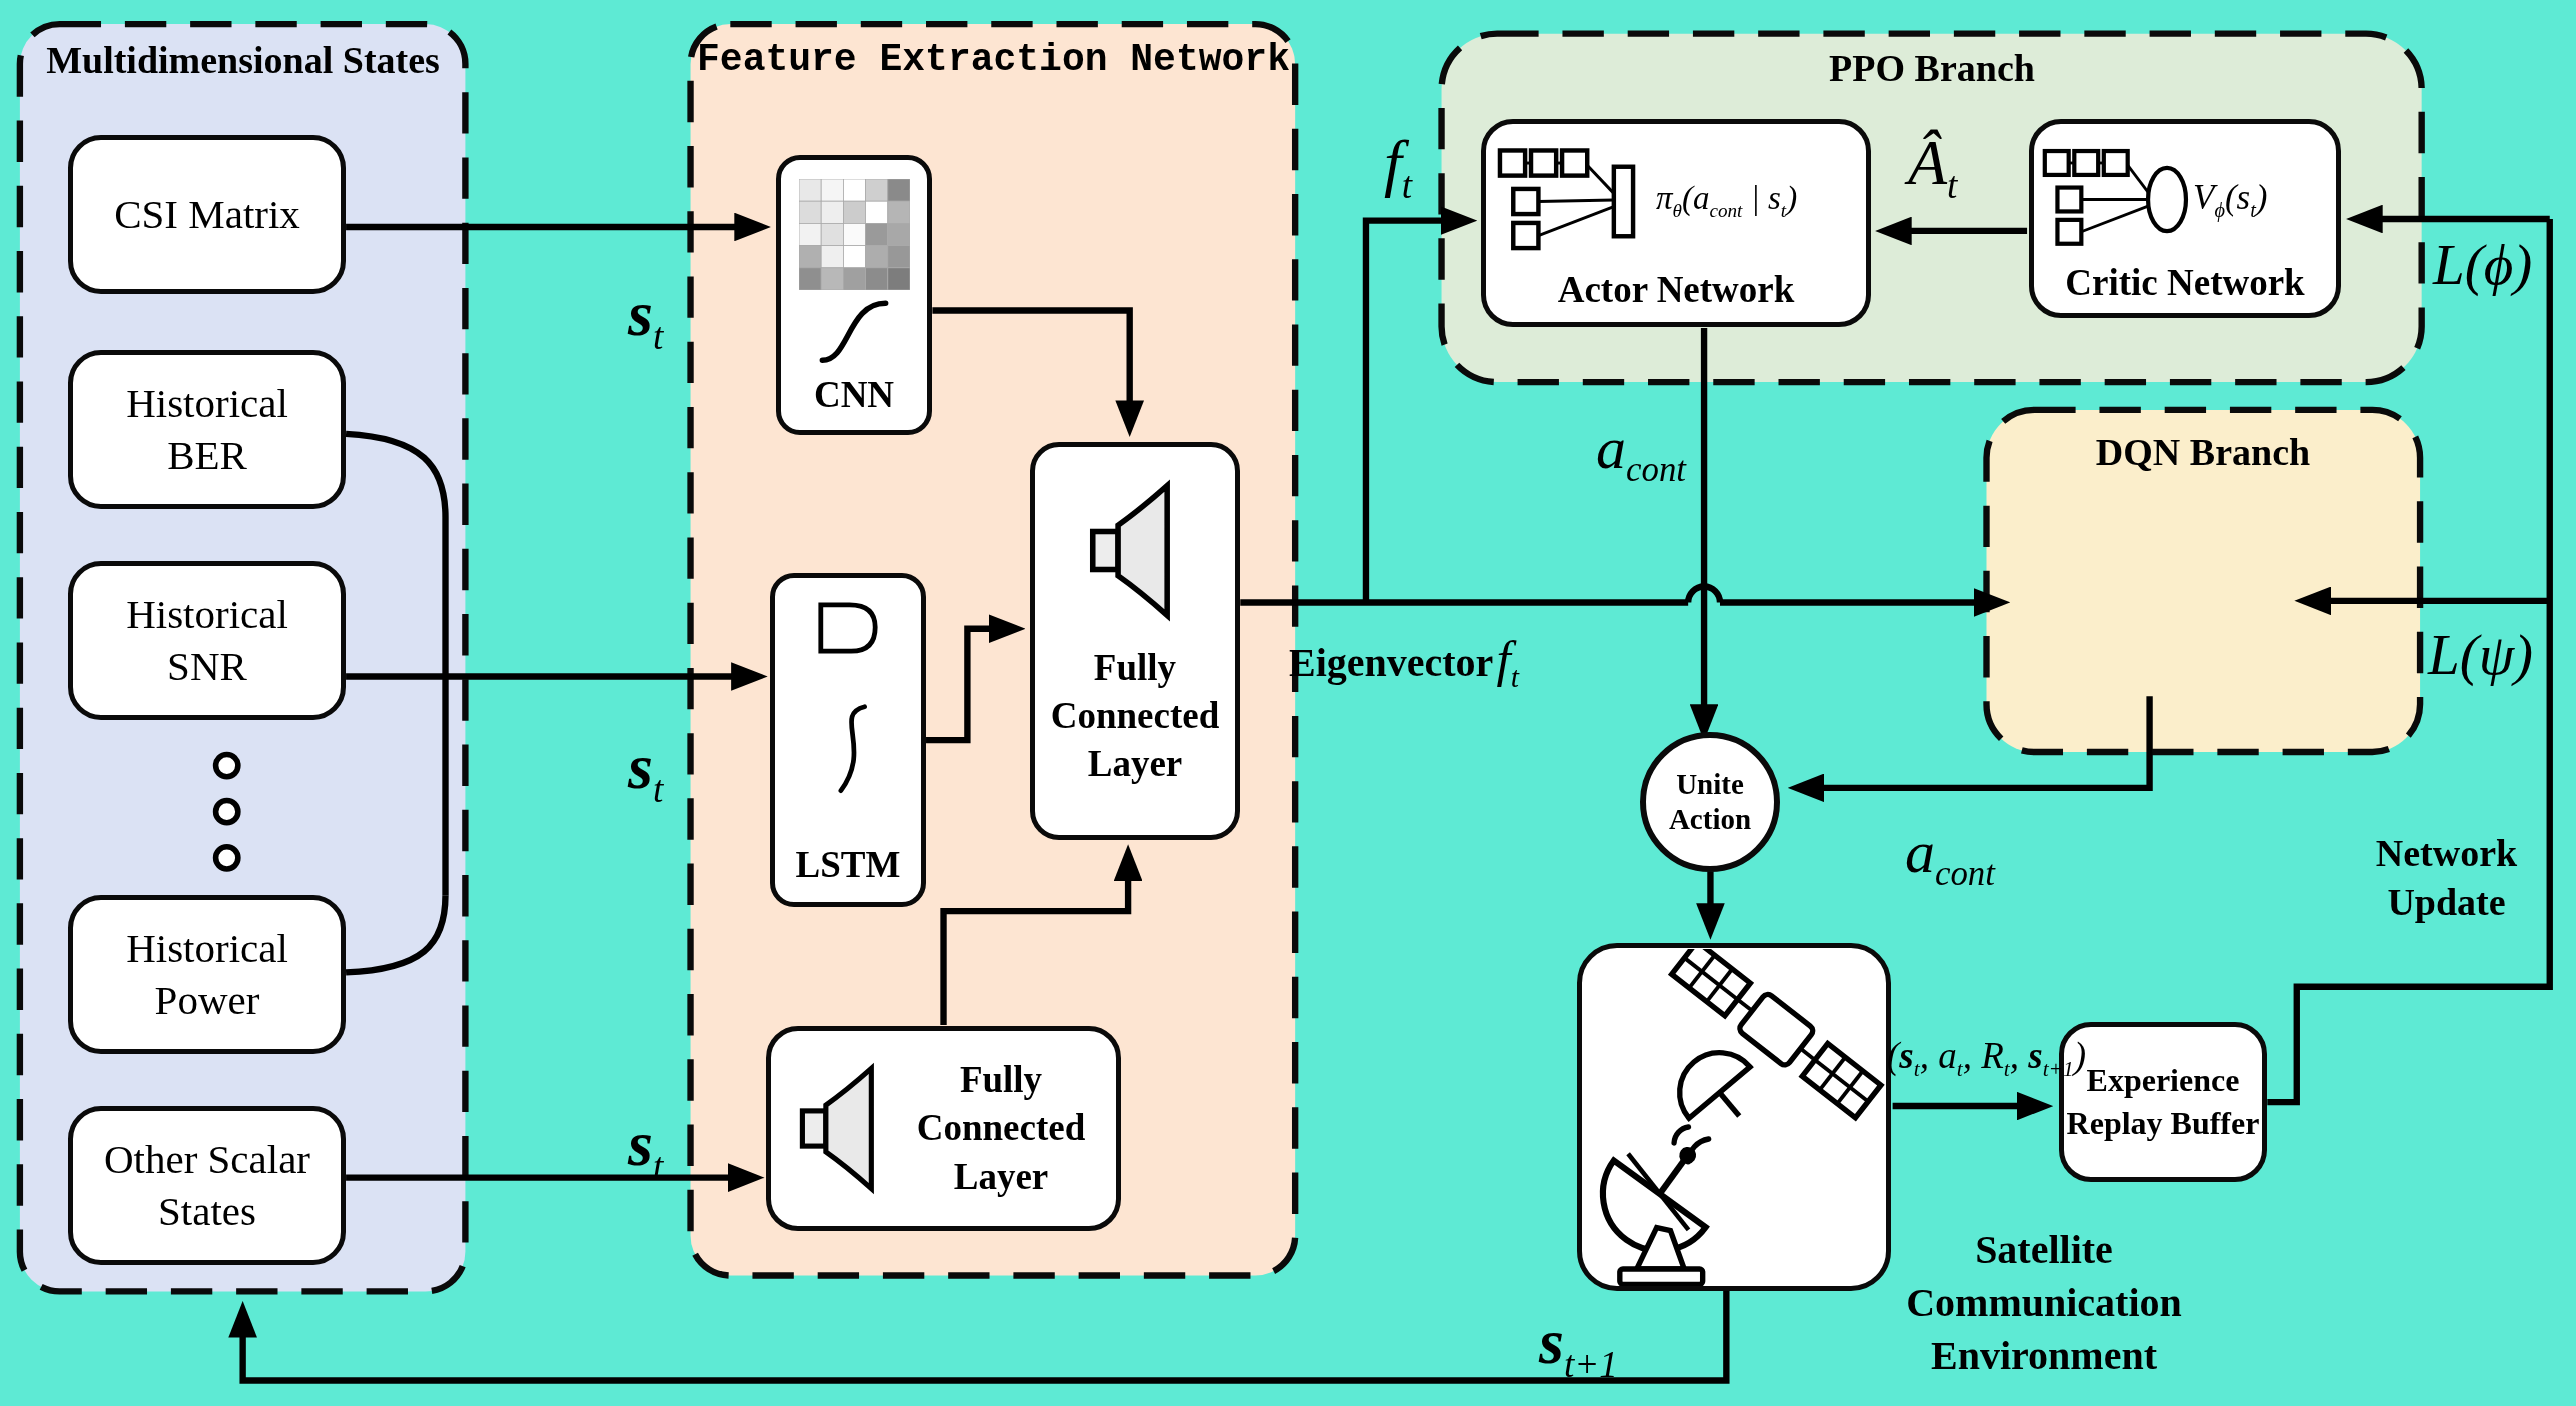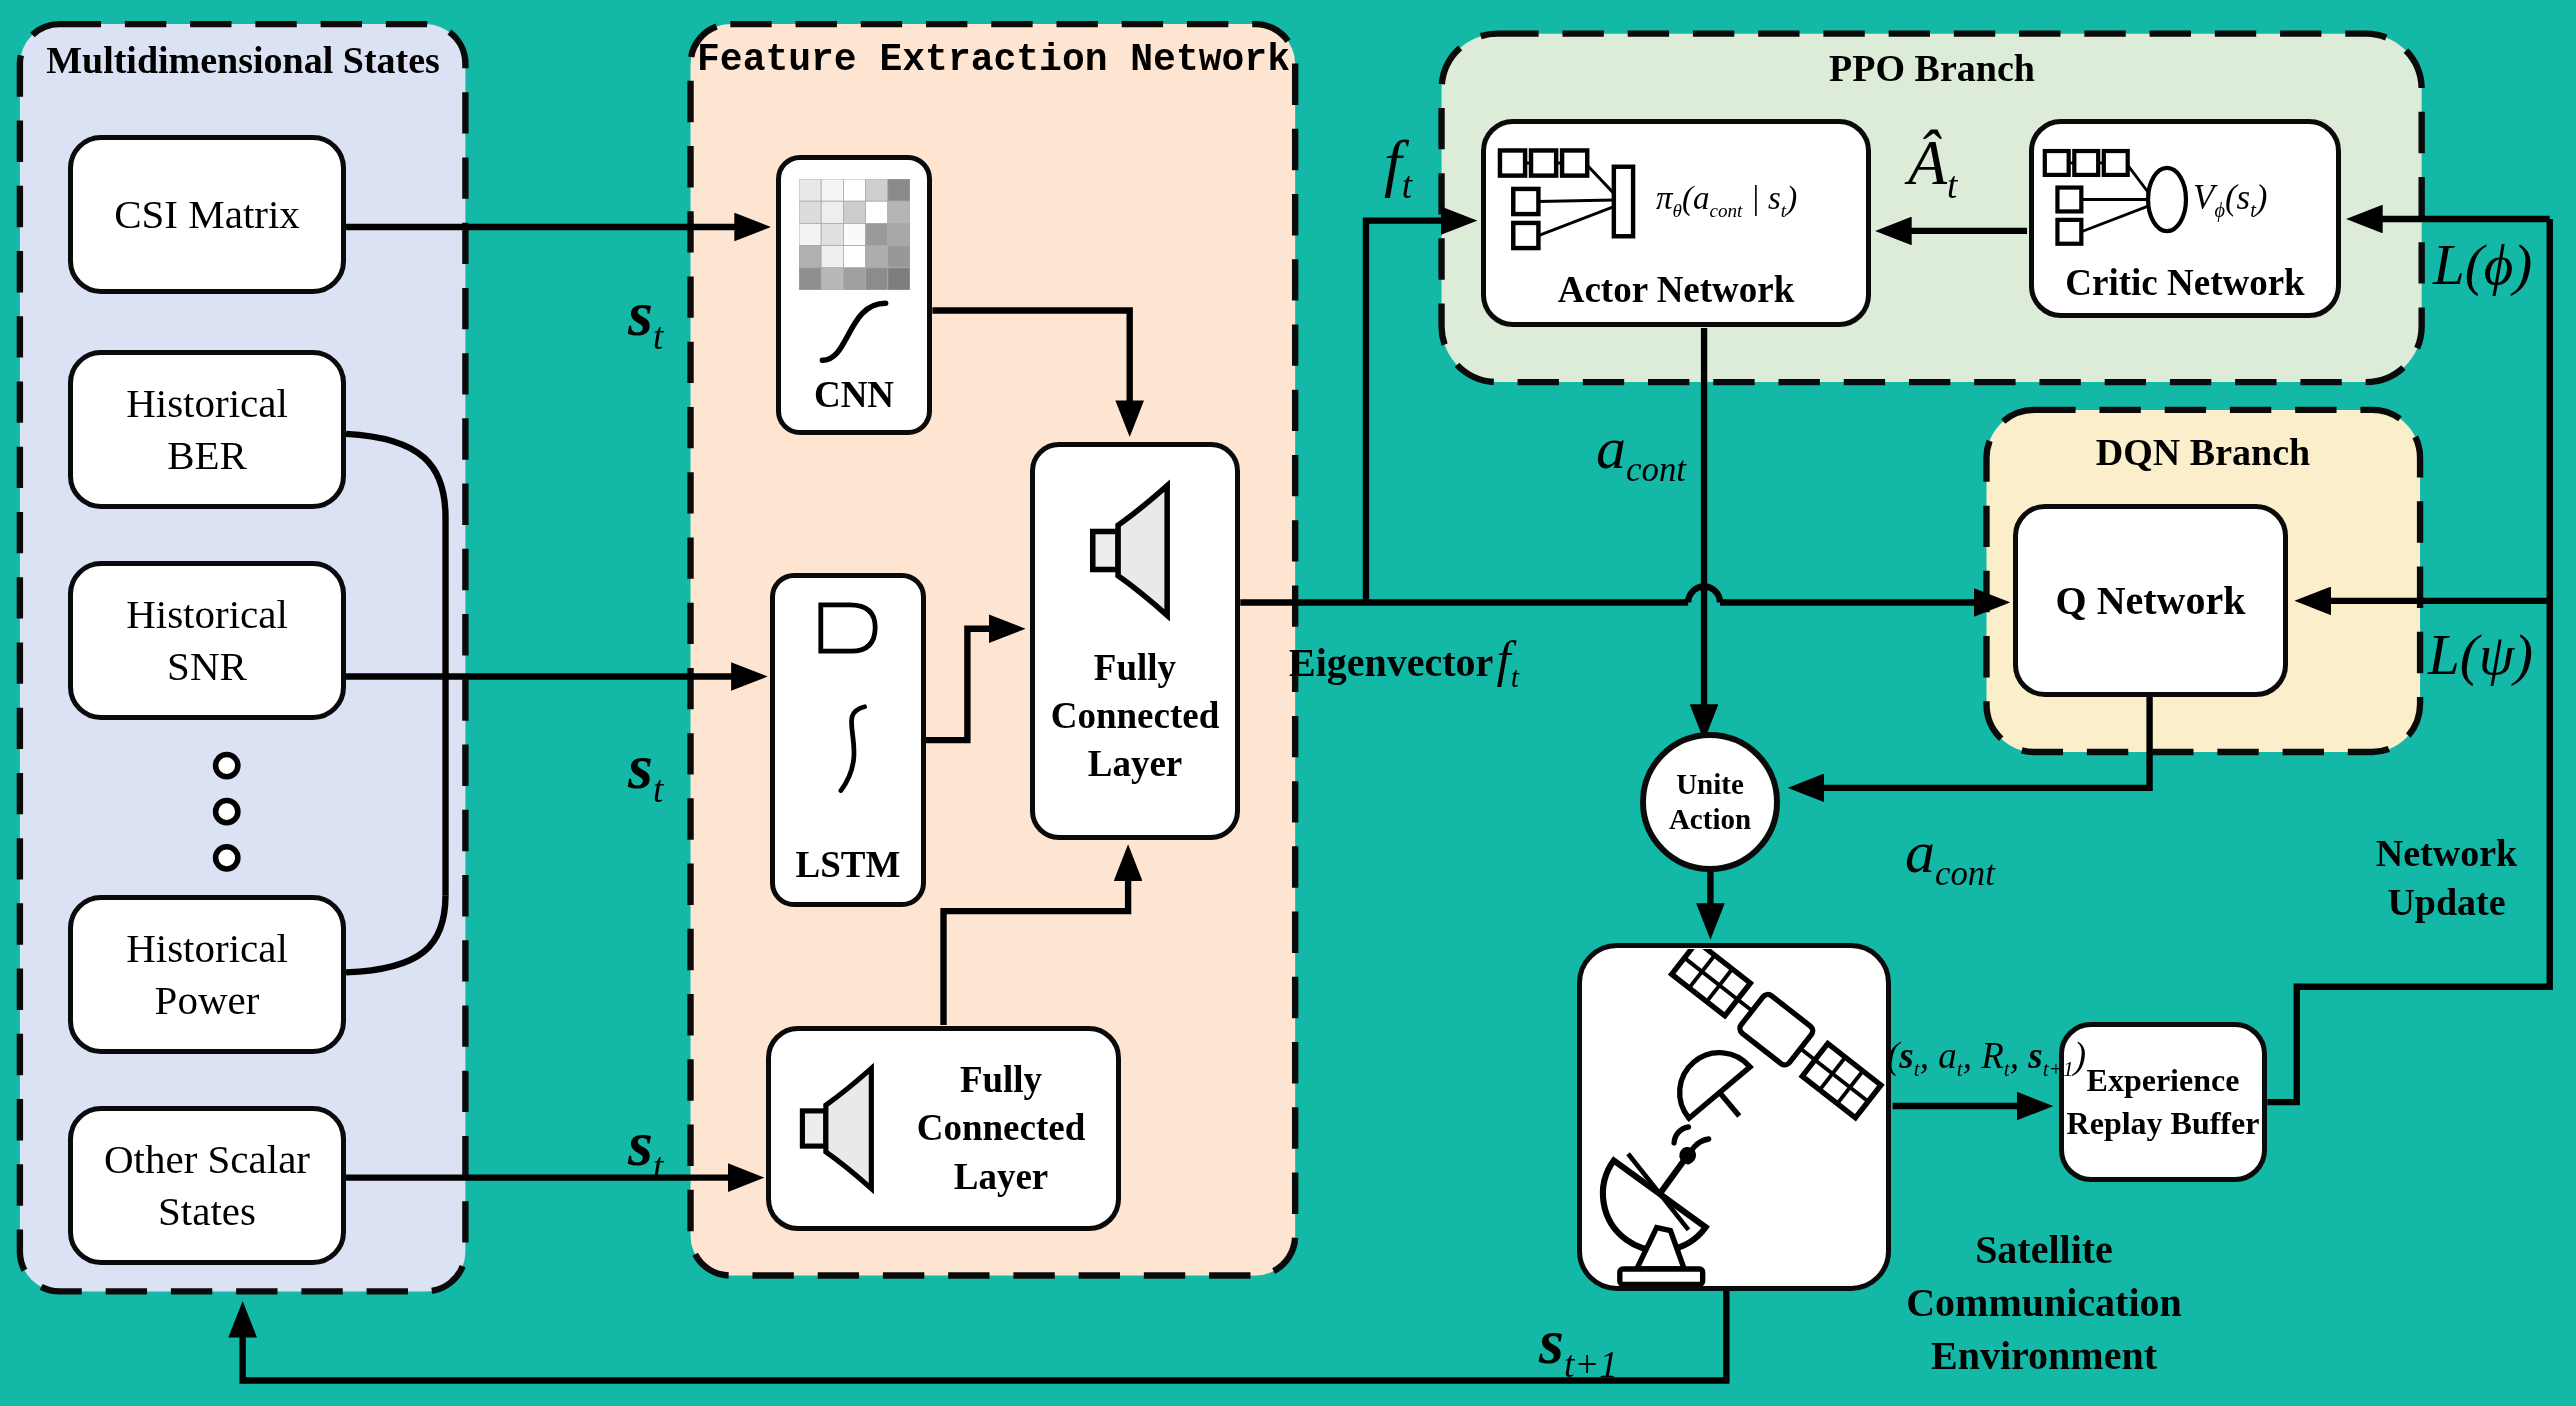--- a/index.html
+++ b/index.html
@@ -1,17 +1,17 @@
 <!DOCTYPE html>
 <html style="font-size:12.7px"><head>
 <meta charset="utf-8">
 <style>
   html,body{margin:0;padding:0;background:#fff;}
   body{font-family:"Liberation Serif",serif;color:#000;}
-  #stage{position:relative;width:2576px;height:1407px;overflow:hidden;background:#14b8a6;}
+  #stage{position:relative;width:2576px;height:1407px;overflow:hidden;background:#5eead4;}
   #wires{position:absolute;left:0;top:0;width:2576px;height:1407px;}
   .w{fill:none;stroke:#000;stroke-width:8;}
   .panelrect{stroke:#0a0a0a;stroke-width:8;stroke-dasharray:52 30;}
   .abs{position:absolute;}
   .ptitle{position:absolute;text-align:center;font-weight:bold;font-size:38px;white-space:nowrap;}
   .box{position:absolute;background:#fff;border:5.6px solid #0a0a0a;border-radius:33px;
        display:flex;align-items:center;justify-content:center;text-align:center;box-sizing:border-box;}
   .statebox{font-size:41px;line-height:1.25;white-space:pre-line;}
   .ml{position:absolute;font-size:64px;font-style:italic;white-space:nowrap;}
   .ml sub, sub{font-size:58%;font-style:italic;font-weight:normal;}
@@ -196,23 +196,20 @@
         </g>
         <ellipse cx="178" cy="75" rx="27" ry="45" fill="#fff" stroke="#000" stroke-width="6"></ellipse>
       </svg>
       <span class="formula" style="font-size:35px;">
         <i>V</i><sub>ϕ</sub><i>(s</i><sub>t</sub><i>)</i>
       </span>
     </div>
     <div class="netlabel" style="font-size:37px;">Critic Network</div>
   </div>
 
-  <div class="box" style="left:2013px;top:504px;width:275px;height:193px;border-radius:32px;">
-    <div class="netlabel" style="font-size:40px;">Q Network</div>
-  </div>
 
   <div class="box" style="left:1640px;top:732px;width:140px;height:140px;border-radius:50%;border-width:6.4px;">
     <div class="bl" style="font-size:29px;line-height:1.2;">Unite
 Action</div>
   </div>
 
   <div class="box" style="left:2059px;top:1022px;width:208px;height:160px;border-radius:32px;">
     <div class="bl" style="font-size:32px;line-height:1.35;">Experience
 Replay Buffer</div>
   </div>

